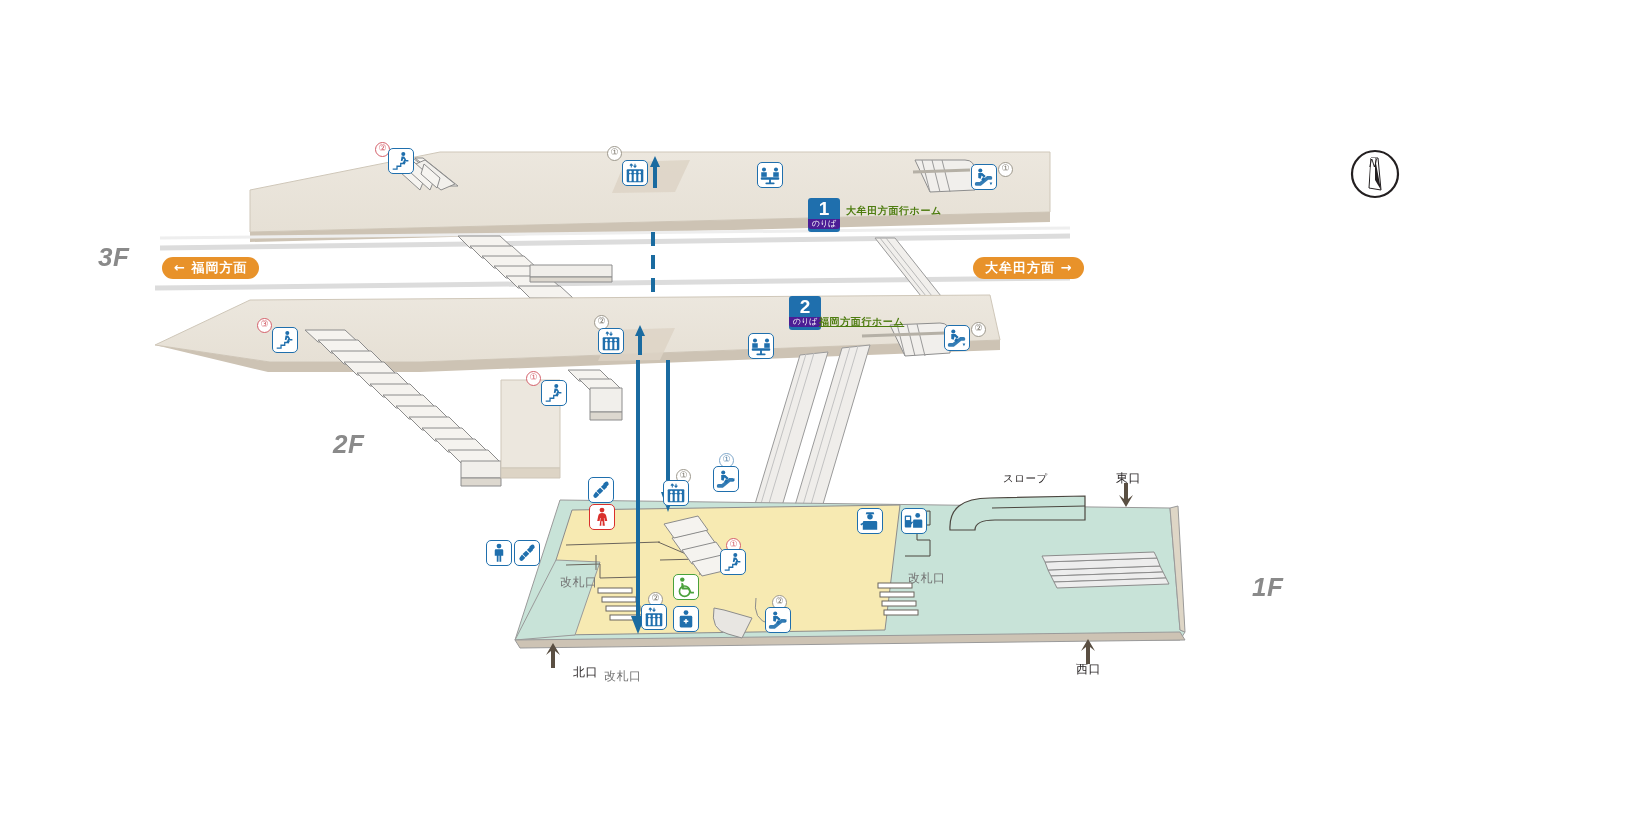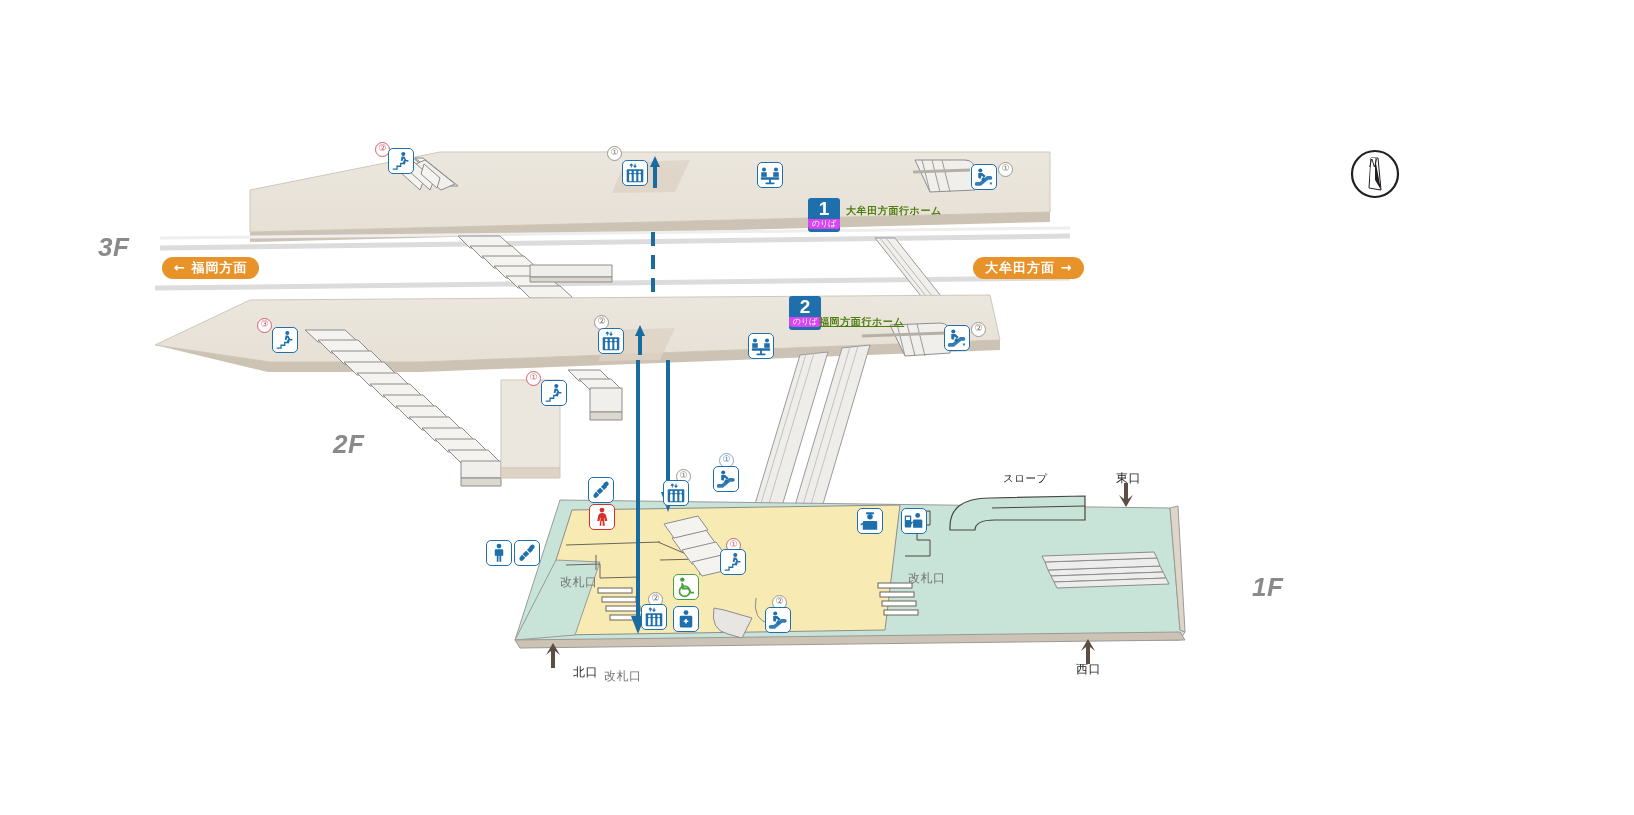--- a/index.html
+++ b/index.html
@@ -27,21 +27,21 @@
   }
 
   .platform-name{
     font-size:10px;color:#4d7c0f;font-weight:bold;letter-spacing:.6px;
   }
   .noriba{
     position:absolute;width:32px;height:34px;background:#1f6fad;
     border-radius:3px;color:#fff;text-align:center;
   }
   .noriba .num{display:block;font-size:19px;font-weight:bold;line-height:20px;padding-top:1px;}
-  .noriba .sub{display:block;font-size:8px;line-height:9px;background:#d946ef;
+  .noriba .sub{display:block;font-size:8px;line-height:9px;background:#4c1d95;
     border-radius:0 0 3px 3px;letter-spacing:0px;padding-bottom:1px;}
 
   .gate-label{font-size:12px;color:#737373;letter-spacing:.5px;}
   .exit-label{font-size:12px;color:#231f20;letter-spacing:.5px;}
   .slope-label{font-size:10.5px;color:#231f20;letter-spacing:.5px;}
 
   
   .idx{
     position:absolute;width:13px;height:13px;border-radius:50%;
     border:1px solid #d4606a;color:#d4606a;font-size:9px;line-height:11px;
@@ -262,21 +262,21 @@
 
   <g transform="translate(1375,174)">
     <circle cx="0" cy="0" r="23" fill="#fff" stroke="#231f20" stroke-width="2.2"></circle>
     <polygon points="-4,-16 3,-16 6,16 -6,14" fill="#fff" stroke="#231f20" stroke-width="1"></polygon>
     <polygon points="0,-16 6,16 0,6" fill="#231f20"></polygon>
     <polygon points="-4,-16 0,-16 0,6 -5,14" fill="#ffffff"></polygon>
     <text x="-2" y="-7" font-family="DejaVu Sans, sans-serif" font-size="11" font-style="italic" text-anchor="middle" fill="#231f20">N</text>
   </g>
 </svg>
 
-<div class="lbl floor-label" style="left:98px;top:232px;">3F</div>
+<div class="lbl floor-label" style="left:98px;top:242px;">3F</div>
 <div class="lbl floor-label" style="left:333px;top:429px;">2F</div>
 <div class="lbl floor-label" style="left:1252px;top:572px;">1F</div>
 
 <div class="dir-badge jp" style="left:162px;top:257px;">← 福岡方面</div>
 <div class="dir-badge jp" style="left:973px;top:257px;">大牟田方面 →</div>
 
 <div class="noriba" style="left:808px;top:198px;">
   <span class="num">1</span>
   <span class="sub jp">のりば</span>
 </div>

